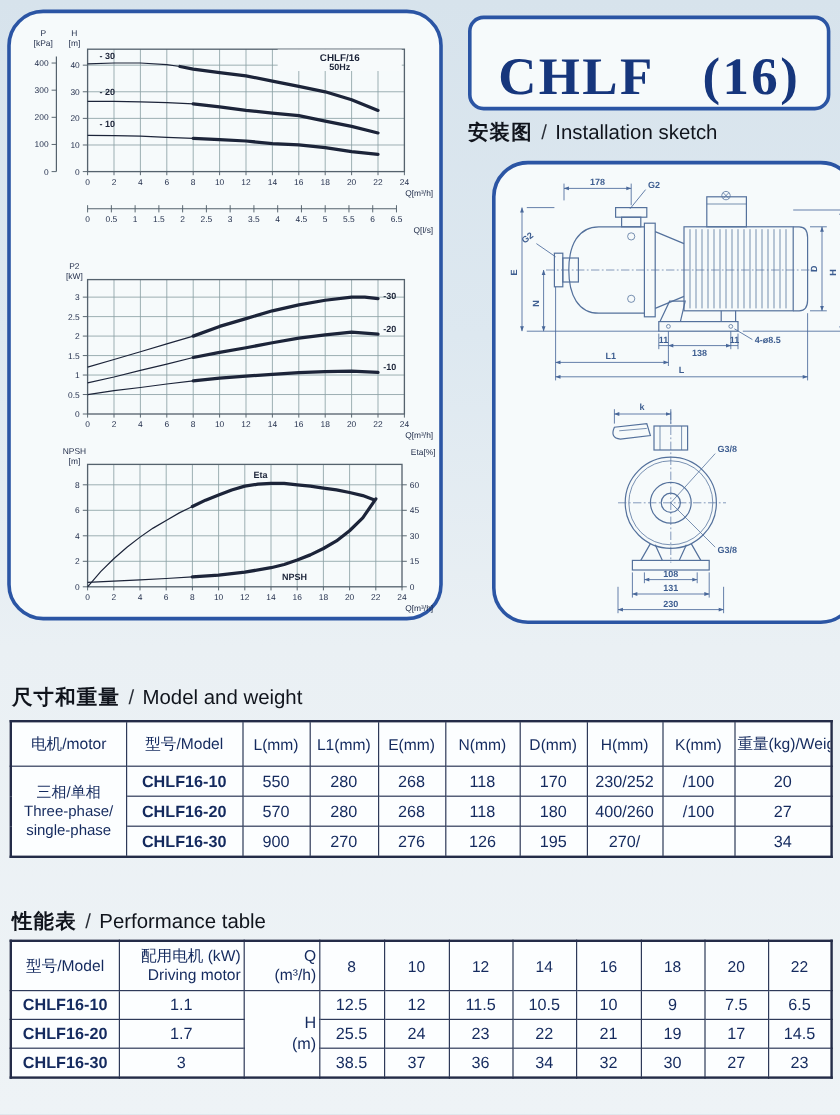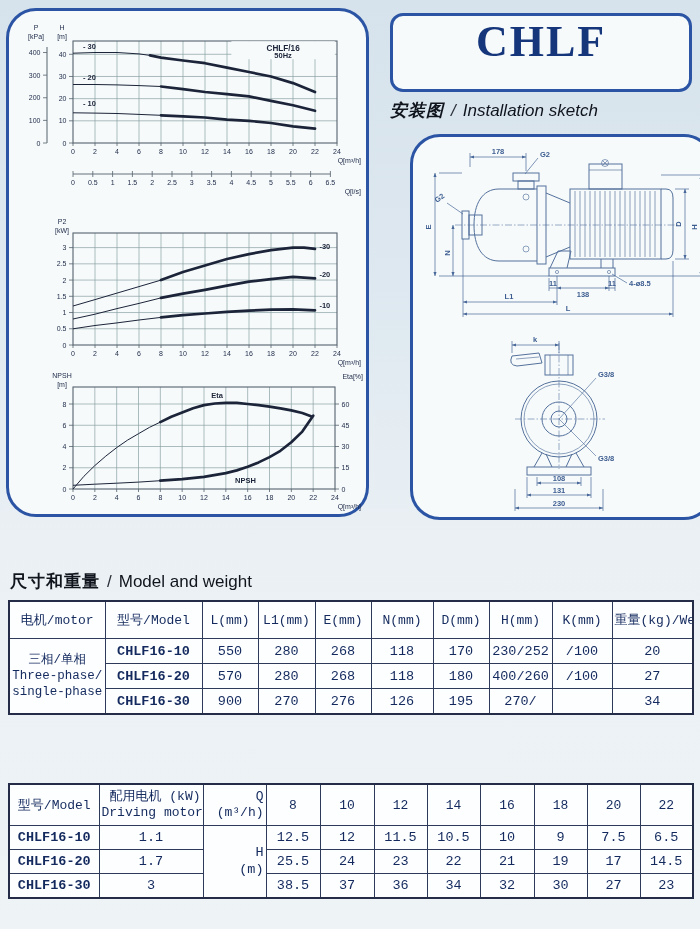--- a/index.html
+++ b/index.html
@@ -2,31 +2,31 @@
 <html><head>
 <meta charset="utf-8">
 <style>
   html,body{margin:0;padding:0;background:#c9d4dd;}
   .page{position:relative;width:700px;height:929px;margin:0 auto;overflow:hidden;
         background:linear-gradient(180deg,#d7e3ec 0%,#dde8f0 30%,#eaf0f4 58%,#eef3f6 100%);
         font-family:"Liberation Sans",sans-serif;}
   .panel{position:absolute;background:#f6fafb;border:3px solid #2b55a4;border-radius:30px;}
   #curvesPanel{left:6px;top:8px;width:357px;height:503px;}
   #titleBox{left:390px;top:13px;width:296px;height:73px;border-radius:13px;
-            display:flex;align-items:flex-start;justify-content:center;gap:40px;}
+            display:flex;align-items:flex-end;justify-content:center;gap:40px;}
   .brand{font-family:"Liberation Serif",serif;font-weight:bold;font-size:44px;color:#16367c;letter-spacing:2px;}
   #sketchPanel{left:410px;top:134px;width:298px;height:380px;font-weight:bold;}
-  .caption{position:absolute;left:390px;top:99px;font-size:17px;color:#10141c;font-style:italic;}
+  .caption{position:absolute;left:390px;top:99px;font-size:17px;color:#10141c;}
   .caption .zh,.sec .zh{font-weight:bold;letter-spacing:1px;}
   .caption .sep,.sec .sep{margin:0 7px;color:#2a2f38;}
   .sec{position:absolute;font-size:17px;color:#10141c;}
   #sizeHead{left:10px;top:570px;}
   #perfHead{left:10px;top:756px;}
   table.tbl{position:absolute;left:8px;border-collapse:collapse;table-layout:fixed;
-            background:#fcfeff;font-family:Liberation Mono, monospace;color:#142a5e;
+            background:#fcfeff;font-family:Liberation Sans, sans-serif;color:#142a5e;
             border:2.5px solid #242c48;}
   .tbl td{border:1.4px solid #2e3a59;text-align:center;vertical-align:middle;
           font-size:13.5px;padding:0 2px;overflow:hidden;white-space:nowrap;}
   #sizeTable{top:600px;width:684px;}
   #sizeTable tr.hd td{height:36px;font-size:13px;}
   #sizeTable tr.bd td{height:24px;}
   #perfTable{top:783px;width:684px;}
   #perfTable tr.hd td{height:40px;font-size:13px;}
   #perfTable tr.bd td{height:23px;}
   .model{font-weight:bold;}
@@ -310,20 +310,21 @@
           <path d="M64.0 114.3 L85.8 113.2 L107.7 112.2 L129.5 111.1 L151.3 109.7" fill="none" stroke="#1c2439" stroke-width="1"></path>
           <path d="M151.3 109.7 L173.2 108.2 L195.0 105.8 L216.8 102.1 L227.8 99.4 L238.7 95.7 L249.6 91.4 L260.5 86.1 L271.4 79.8 L282.3 71.3 L293.3 60.6 L304.2 44.7" fill="none" stroke="#1c2439" stroke-width="2.7" stroke-linecap="round" stroke-linejoin="round"></path>
           <text x="208.1" y="27.156249999999986" font-size="7.5" font-weight="600" fill="#1c2439" text-anchor="middle">Eta</text>
           <text x="236.48333333333332" y="112.15625" font-size="7.5" font-weight="600" fill="#1c2439" text-anchor="middle">NPSH</text>
         </g>
       </svg>
   </div>
 
   <div class="panel" id="titleBox">
     <span class="brand">CHLF</span>
+    <span class="brand">(16)</span>
   </div>
 
   <div class="caption">
     <span class="zh">安装图</span><span class="sep">/</span><span class="en">Installation sketch</span>
   </div>
 
   <div class="panel" id="sketchPanel">
     <svg class="sketch" viewBox="0 0 298 380">
       <defs>
         <marker id="ar" viewBox="0 0 10 10" refX="9.5" refY="5" markerWidth="6.5" markerHeight="6.5" orient="auto-start-reverse">
@@ -509,20 +510,23 @@
       <td>276</td>
       <td>126</td>
       <td>195</td>
       <td>270/</td>
       <td></td>
       <td>34</td>
     </tr>
   </tbody>
     </table>
 
+  <div class="sec" id="perfHead">
+    <span class="zh">性能表</span><span class="sep">/</span><span class="en">Performance table</span>
+  </div>
 
   <table class="tbl" id="perfTable">
     <colgroup>
       <col style="width:90px">
         <col style="width:104px">
         <col style="width:63px">
       <col style="width:54px">
         <col style="width:54px">
         <col style="width:53px">
         <col style="width:53px">

